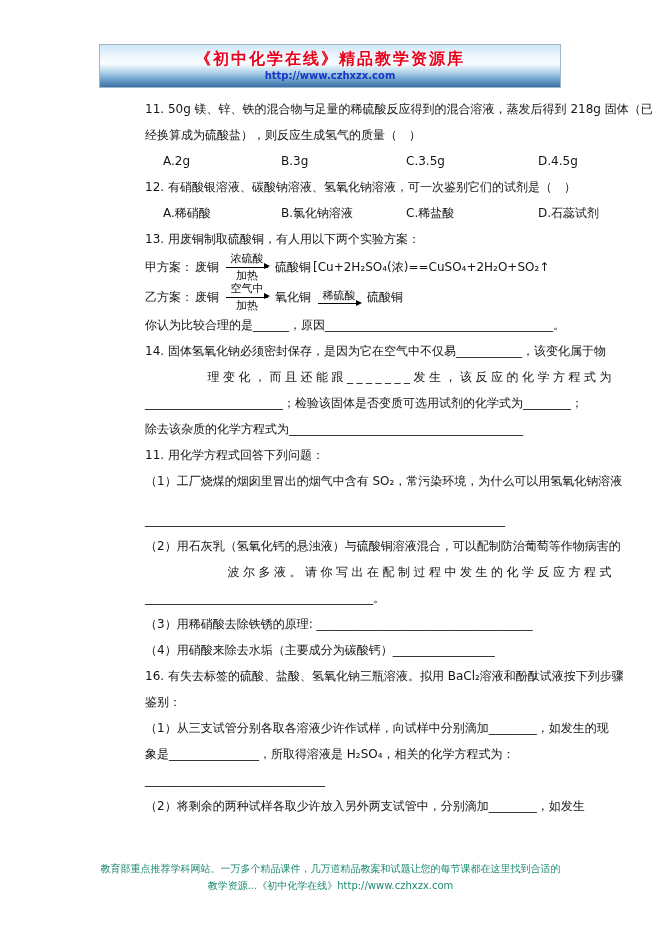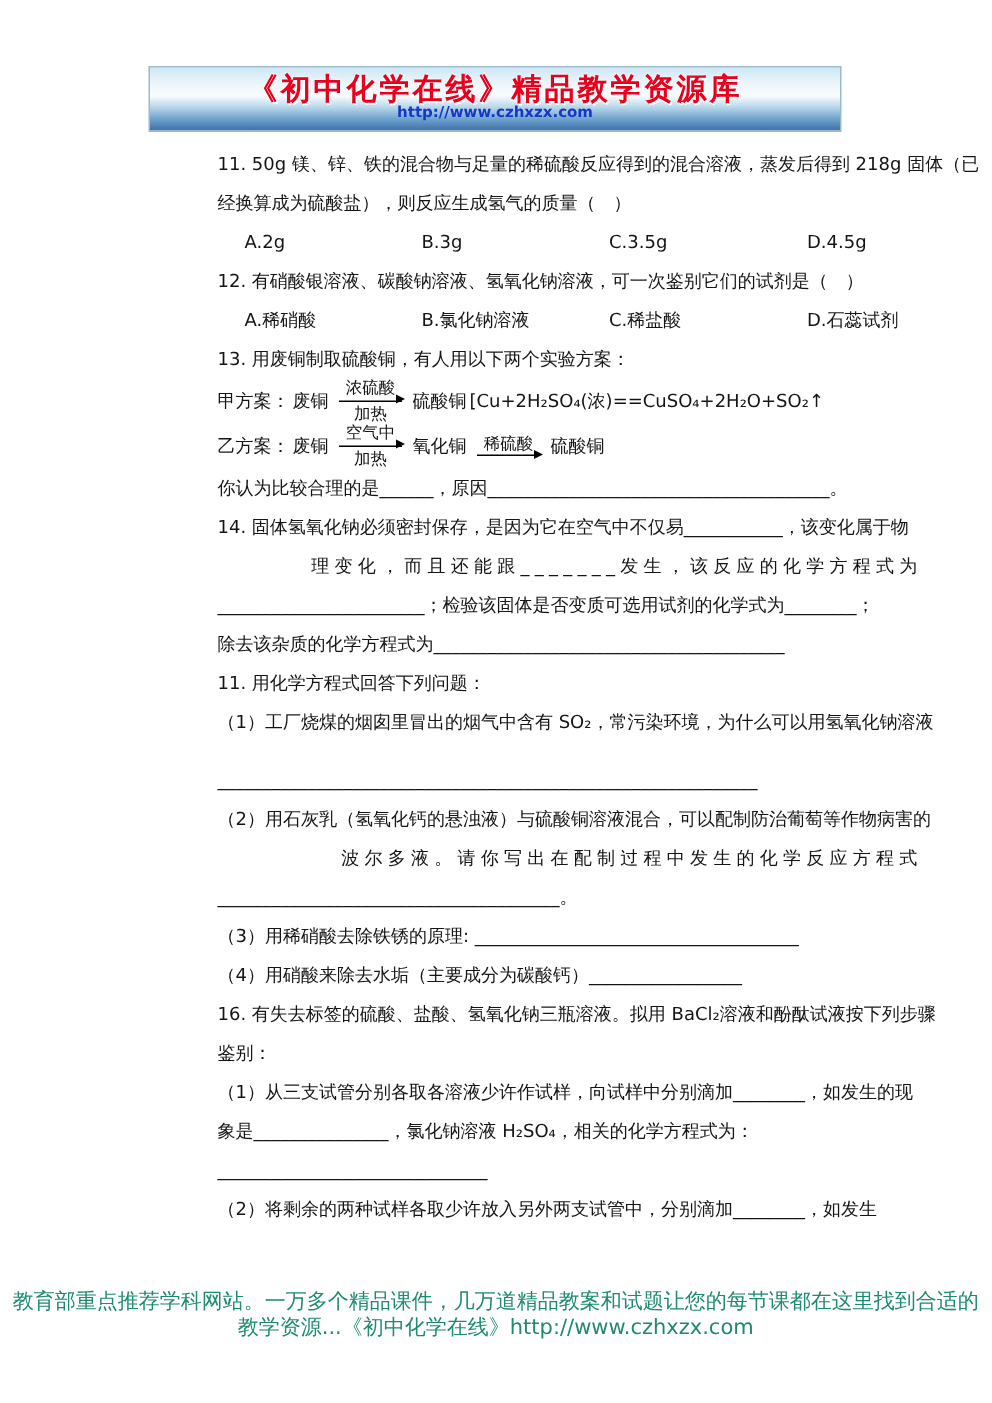--- a/index.html
+++ b/index.html
@@ -8,42 +8,42 @@
     font-family:"DejaVu Sans","Liberation Sans",sans-serif; color:#141414;
     overflow:hidden;
   }
   
   .banner {
     position:absolute; left:99px; top:44px; width:462px; height:44px;
     box-sizing:border-box; border:1px solid #9db8c8; text-align:center; overflow:hidden;
     background:linear-gradient(180deg,#cfe7f5 0%,#eef7fc 28%,#f8fcfe 45%,#bcd9ec 62%,#6ea3cc 82%,#3f6fa8 100%);
   }
   .banner-title {
-    margin-top:4px; font-size:20px; font-weight:bold; color:#e8001c;
+    margin-top:4px; font-size:16px; font-weight:bold; color:#e8001c;
     letter-spacing:2px; text-shadow:0 0 2px #ffffff,1px 1px 0 #ffffff; line-height:20px;
   }
   .banner-url {font-size:10px; font-weight:bold; color:#1536c8; line-height:14px; cursor:pointer;}
   
   .content {position:absolute; left:97px; top:96px; width:470px; font-size:12px;margin-left:48px;}
   .line {height:26px; line-height:26px; white-space:nowrap;}
   .wide {letter-spacing:3.5px;text-align:right;}
   .options {display:grid; grid-template-columns:118px 125px 132px 1fr; padding-left:18px;}
   .scheme {height:30px; display:flex; align-items:center; gap:2px; white-space:nowrap;}
   .rxn {display:inline-flex; flex-direction:column; align-items:center; line-height:1; margin:0 5px;}
   .rxn-top,.rxn-bottom {font-size:11px; line-height:1.2; letter-spacing:0;}
   .rxn-arrow {width:42px; height:0; border-bottom:1.3px solid #000; position:relative; margin:1px 0;}
   .rxn-arrow::after {
     content:""; position:absolute; right:-2px; top:-3.5px; width:0; height:0;
     border-top:3px solid transparent; border-bottom:3px solid transparent; border-left:6px solid #000;
   }
   .gap-top {margin-top:13px;}
   
   .footer {
     position:absolute; left:0; top:860px; width:661px; text-align:center;
-    color:#1d8a72; font-size:14px; line-height:17px; white-space:nowrap;
+    color:#1d8a72; font-size:10px; line-height:17px; white-space:nowrap;
   }
   .footer-url {color:#1d8a72; cursor:pointer;}
 </style>
 </head>
 <body>
 
 <div class="page">
 
   <div class="banner">
     <div class="banner-title">《初中化学在线》精品教学资源库</div>
@@ -112,21 +112,21 @@
     <div class="line gap-top">____________________________________________________________</div>
     <div class="line">（2）用石灰乳（氢氧化钙的悬浊液）与硫酸铜溶液混合，可以配制防治葡萄等作物病害的</div>
     <div class="line wide">波尔多液。请你写出在配制过程中发生的化学反应方程式</div>
     <div class="line">______________________________________。</div>
     <div class="line">（3）用稀硝酸去除铁锈的原理: ____________________________________</div>
     <div class="line">（4）用硝酸来除去水垢（主要成分为碳酸钙）_________________</div>
 
     <div class="line">16. 有失去标签的硫酸、盐酸、氢氧化钠三瓶溶液。拟用 BaCl₂溶液和酚酞试液按下列步骤</div>
     <div class="line">鉴别：</div>
     <div class="line">（1）从三支试管分别各取各溶液少许作试样，向试样中分别滴加________，如发生的现</div>
-    <div class="line">象是_______________，氯化钠溶液 H₂SO₄，相关的化学方程式为：</div>
+    <div class="line">象是_______________，所取得溶液是 H₂SO₄，相关的化学方程式为：</div>
     <div class="line">______________________________</div>
     <div class="line">（2）将剩余的两种试样各取少许放入另外两支试管中，分别滴加________，如发生</div>
 
   </div>
 
   <div class="footer">
     <div>教育部重点推荐学科网站。一万多个精品课件，几万道精品教案和试题让您的每节课都在这里找到合适的</div>
     <div>
       <span>教学资源...《初中化学在线》</span><span class="footer-url">http://www.czhxzx.com</span>
     </div>

